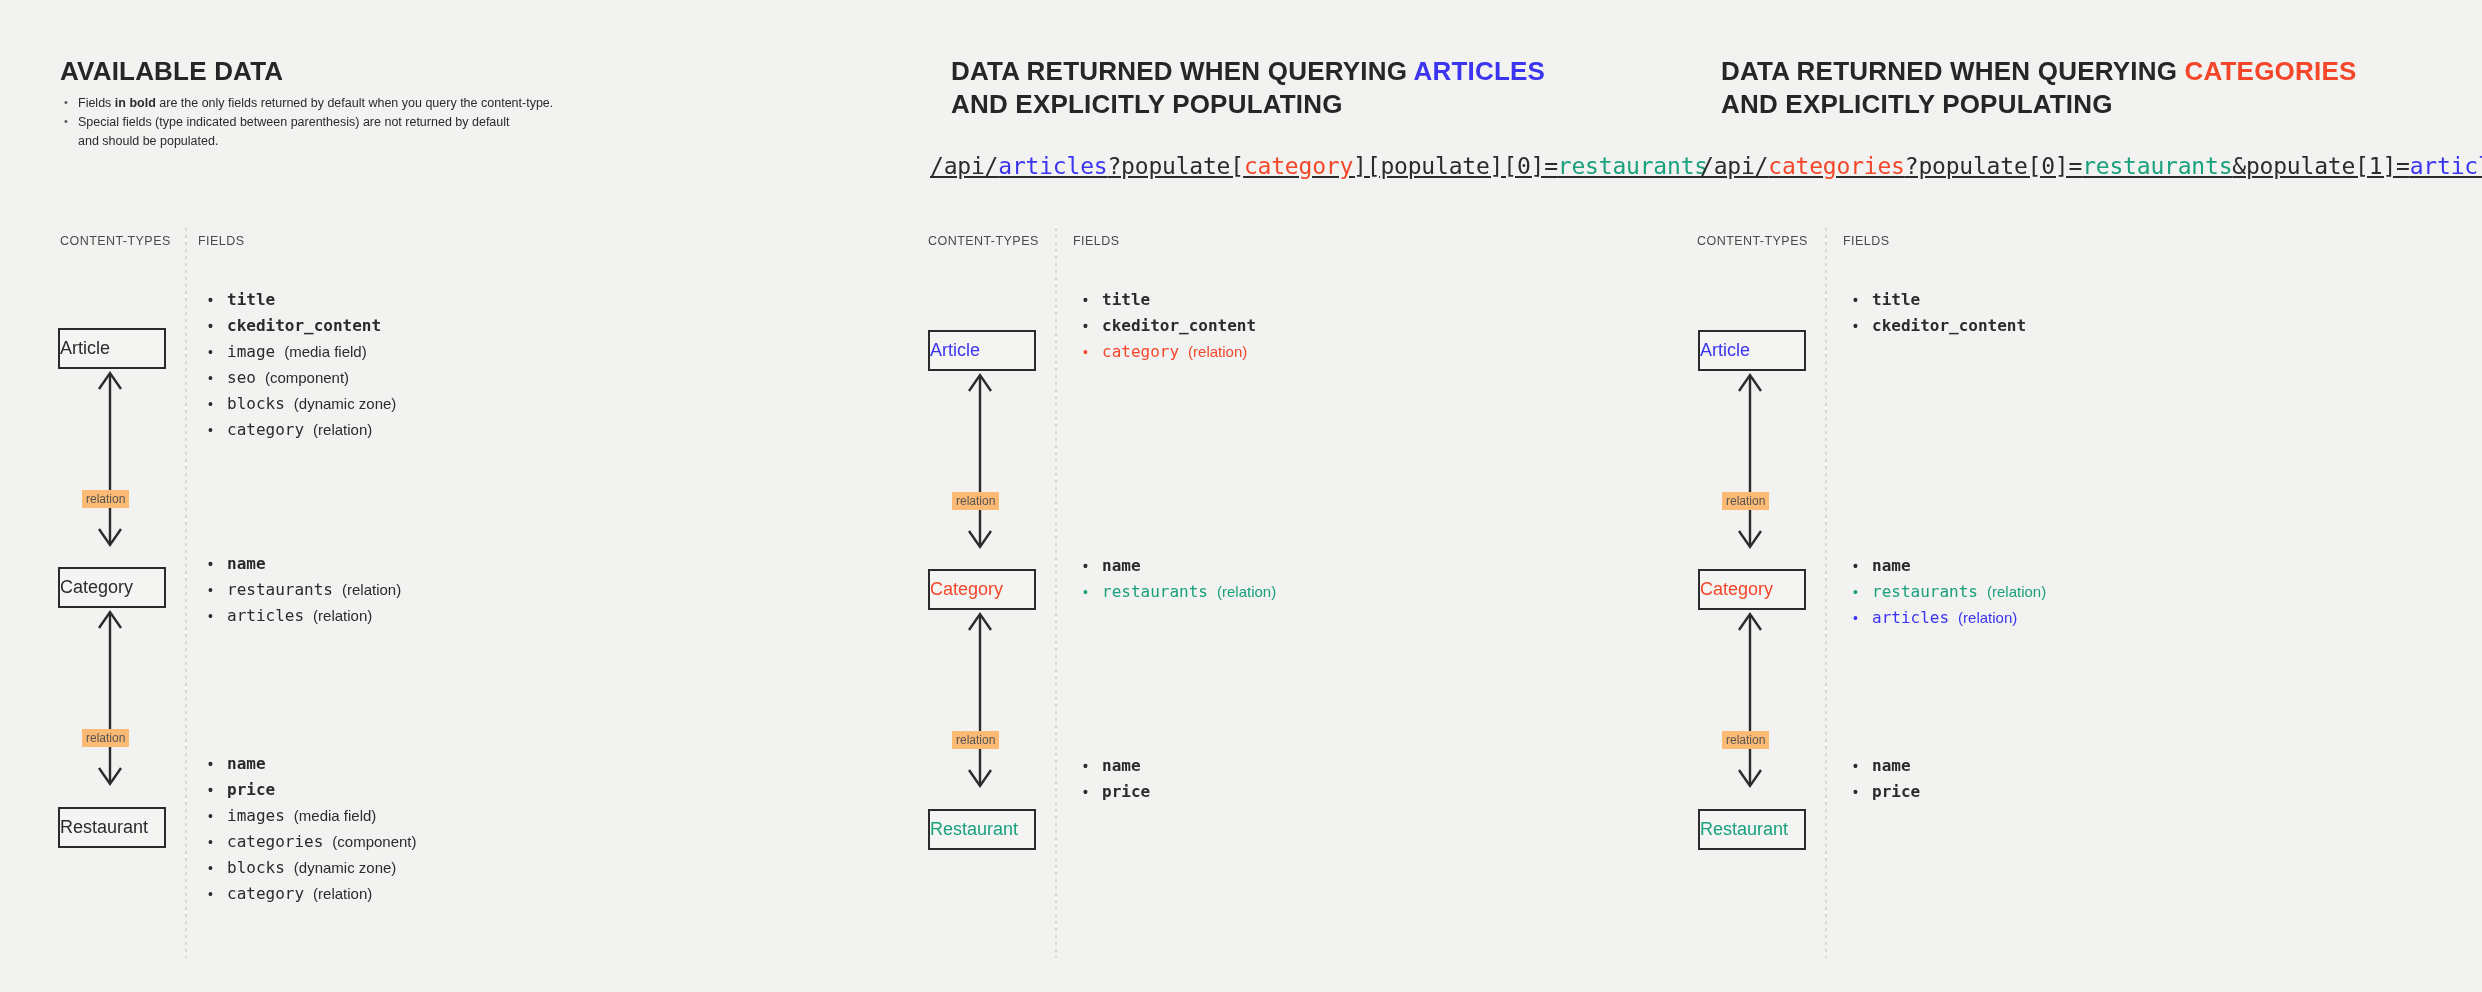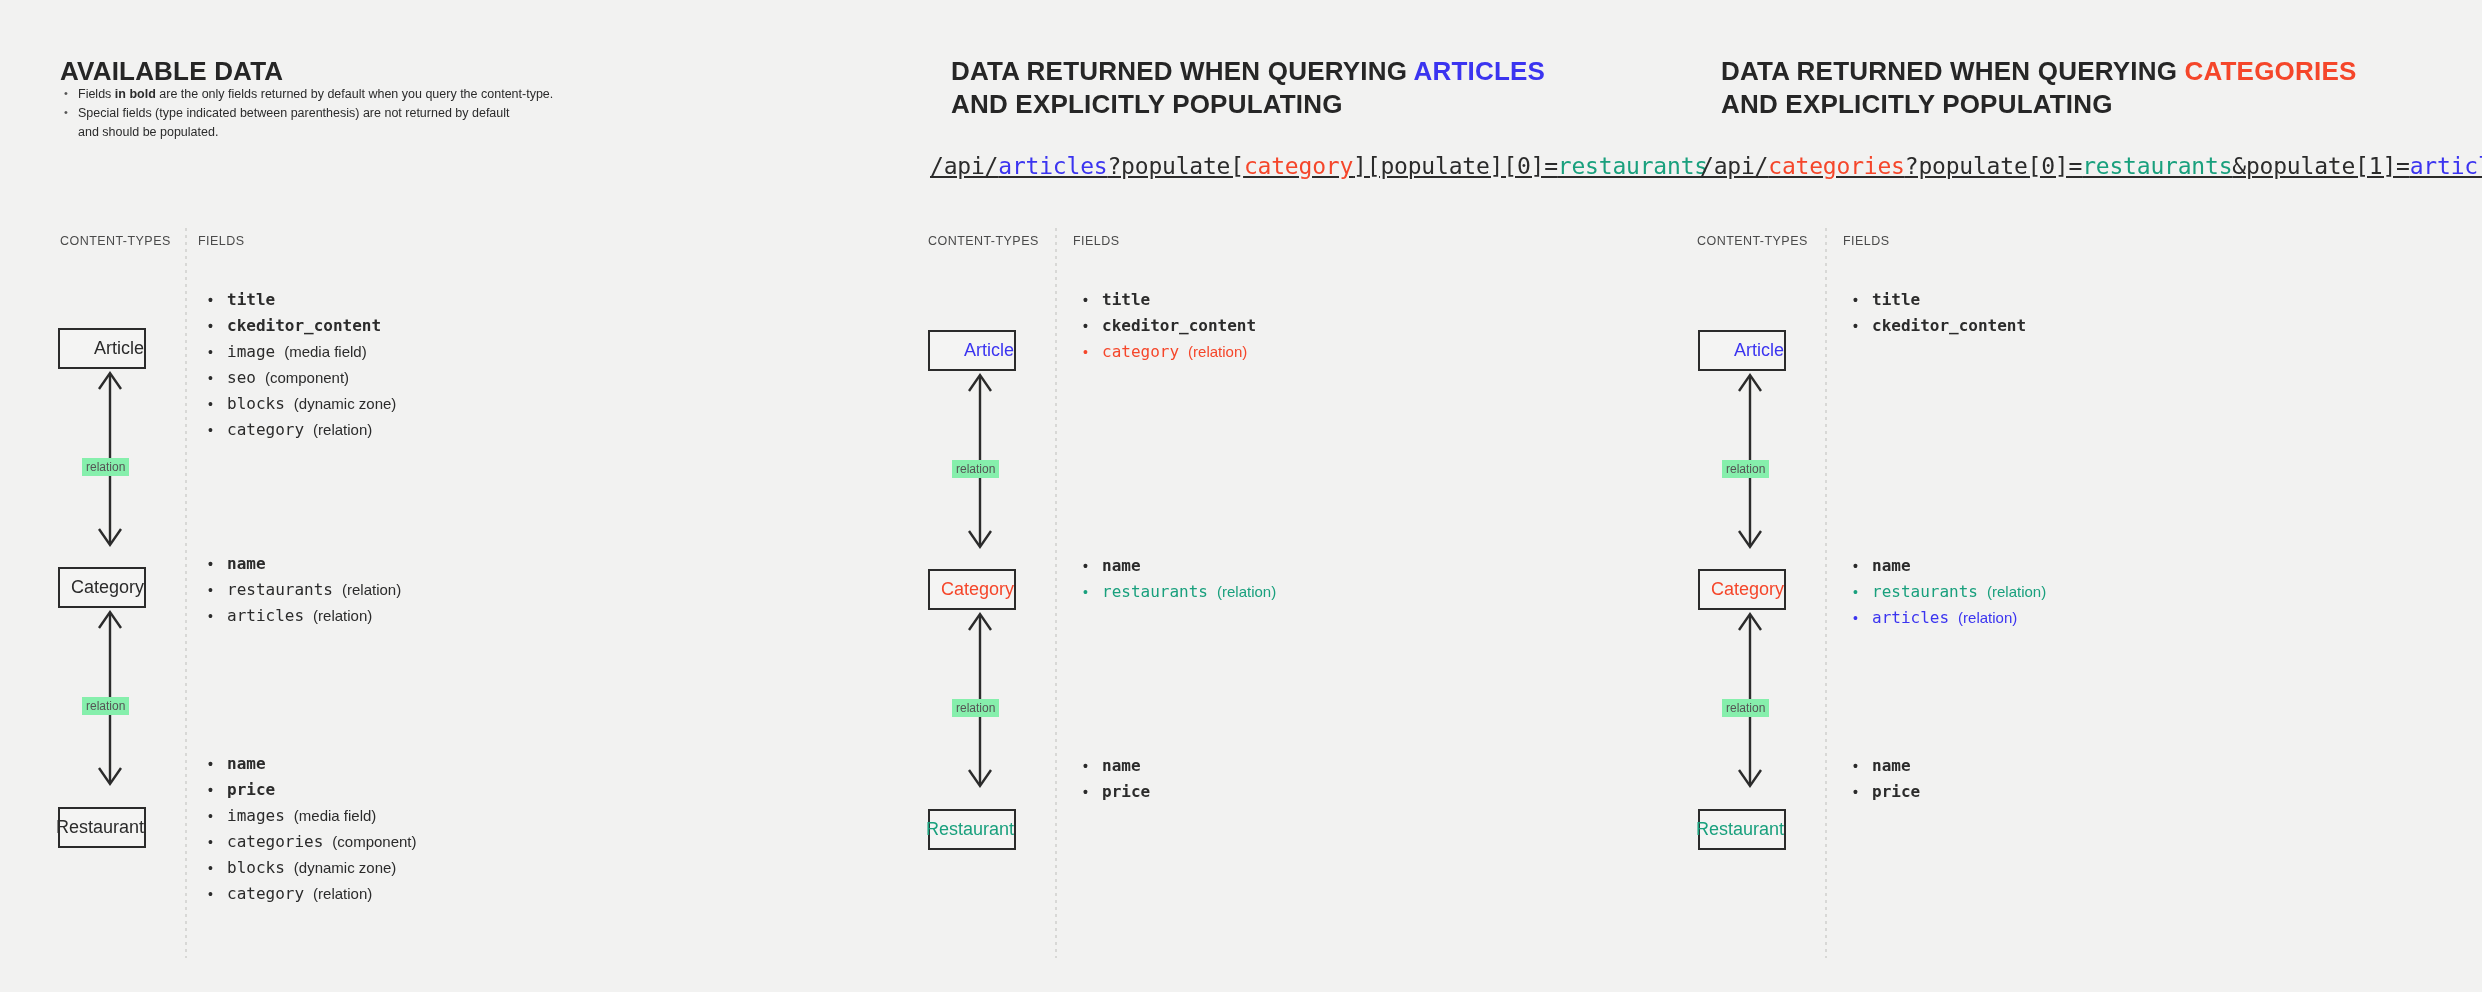--- a/index.html
+++ b/index.html
@@ -37,21 +37,21 @@
     white-space: nowrap;
   }
   .panel-2 .heading, .panel-3 .heading { left: 75px; margin-left: 21px; }
   .heading .accent-blue { color: #3b34f0; }
   .heading .accent-red  { color: #f5462a; }
 
   
   .notes {
     position: absolute;
     left: 62px;
-    top: 85px;
+    top: 94px;
     font-size: 12.5px;
     line-height: 19px;
     color: #2b2b2b;
   }
   .notes .note {
     position: relative;
     padding-left: 16px;
     max-width: 620px;
   }
   .notes .note::before {
@@ -105,28 +105,28 @@
     background-image: linear-gradient(to bottom, #d8d8d6 0, #d8d8d6 3px, transparent 3px, transparent 7px);
     background-size: 2px 7px;
   }
   .panel-1 .dotted-divider { left: 185px; }
   .panel-2 .dotted-divider { left: 200px; }
   .panel-3 .dotted-divider { left: 200px; }
 
   
   .ct-box {
     position: absolute;
-    width: 88px;
+    width: 108px;
     height: 41px;
     border: 2.5px solid #2b2b2b;
     background: #f4f4f3;
     box-sizing: border-box;
     display: flex;
     align-items: center;
-    justify-content: flex-end;
+    justify-content: flex-start;
     font-size: 18px;
     color: #2b2b2b;
   }
   .ct-box.c-blue { color: #3b34f0; }
   .ct-box.c-red  { color: #f5462a; }
   .ct-box.c-teal { color: #19a07d; }
 
   .panel-1 .ct-box { left: 58px; }
   .panel-2 .ct-box { left: 73px; }
   .panel-3 .ct-box { left: 73px; }
@@ -154,23 +154,24 @@
   .conn-bot { top: 608px; }
   .panel-2 .conn-top, .panel-3 .conn-top { top: 371px; }
   .panel-2 .conn-bot, .panel-3 .conn-bot { top: 610px; }
 
   .connector svg { display: block; }
 
   .relation-label {
     position: absolute;
     font-size: 12px;
     color: #555;
-    background: #86efac;
+    background: #fdba74;
     padding: 2px 4px;
     white-space: nowrap;
+    margin-top: 32px;
   }
   .panel-1 .rel-top { left: 82px; top: 458px; }
   .panel-1 .rel-bot { left: 82px; top: 697px; }
   .panel-2 .rel-top { left: 97px; top: 460px; }
   .panel-2 .rel-bot { left: 97px; top: 699px; }
   .panel-3 .rel-top { left: 97px; top: 460px; }
   .panel-3 .rel-bot { left: 97px; top: 699px; }
 
   
   .fields {

